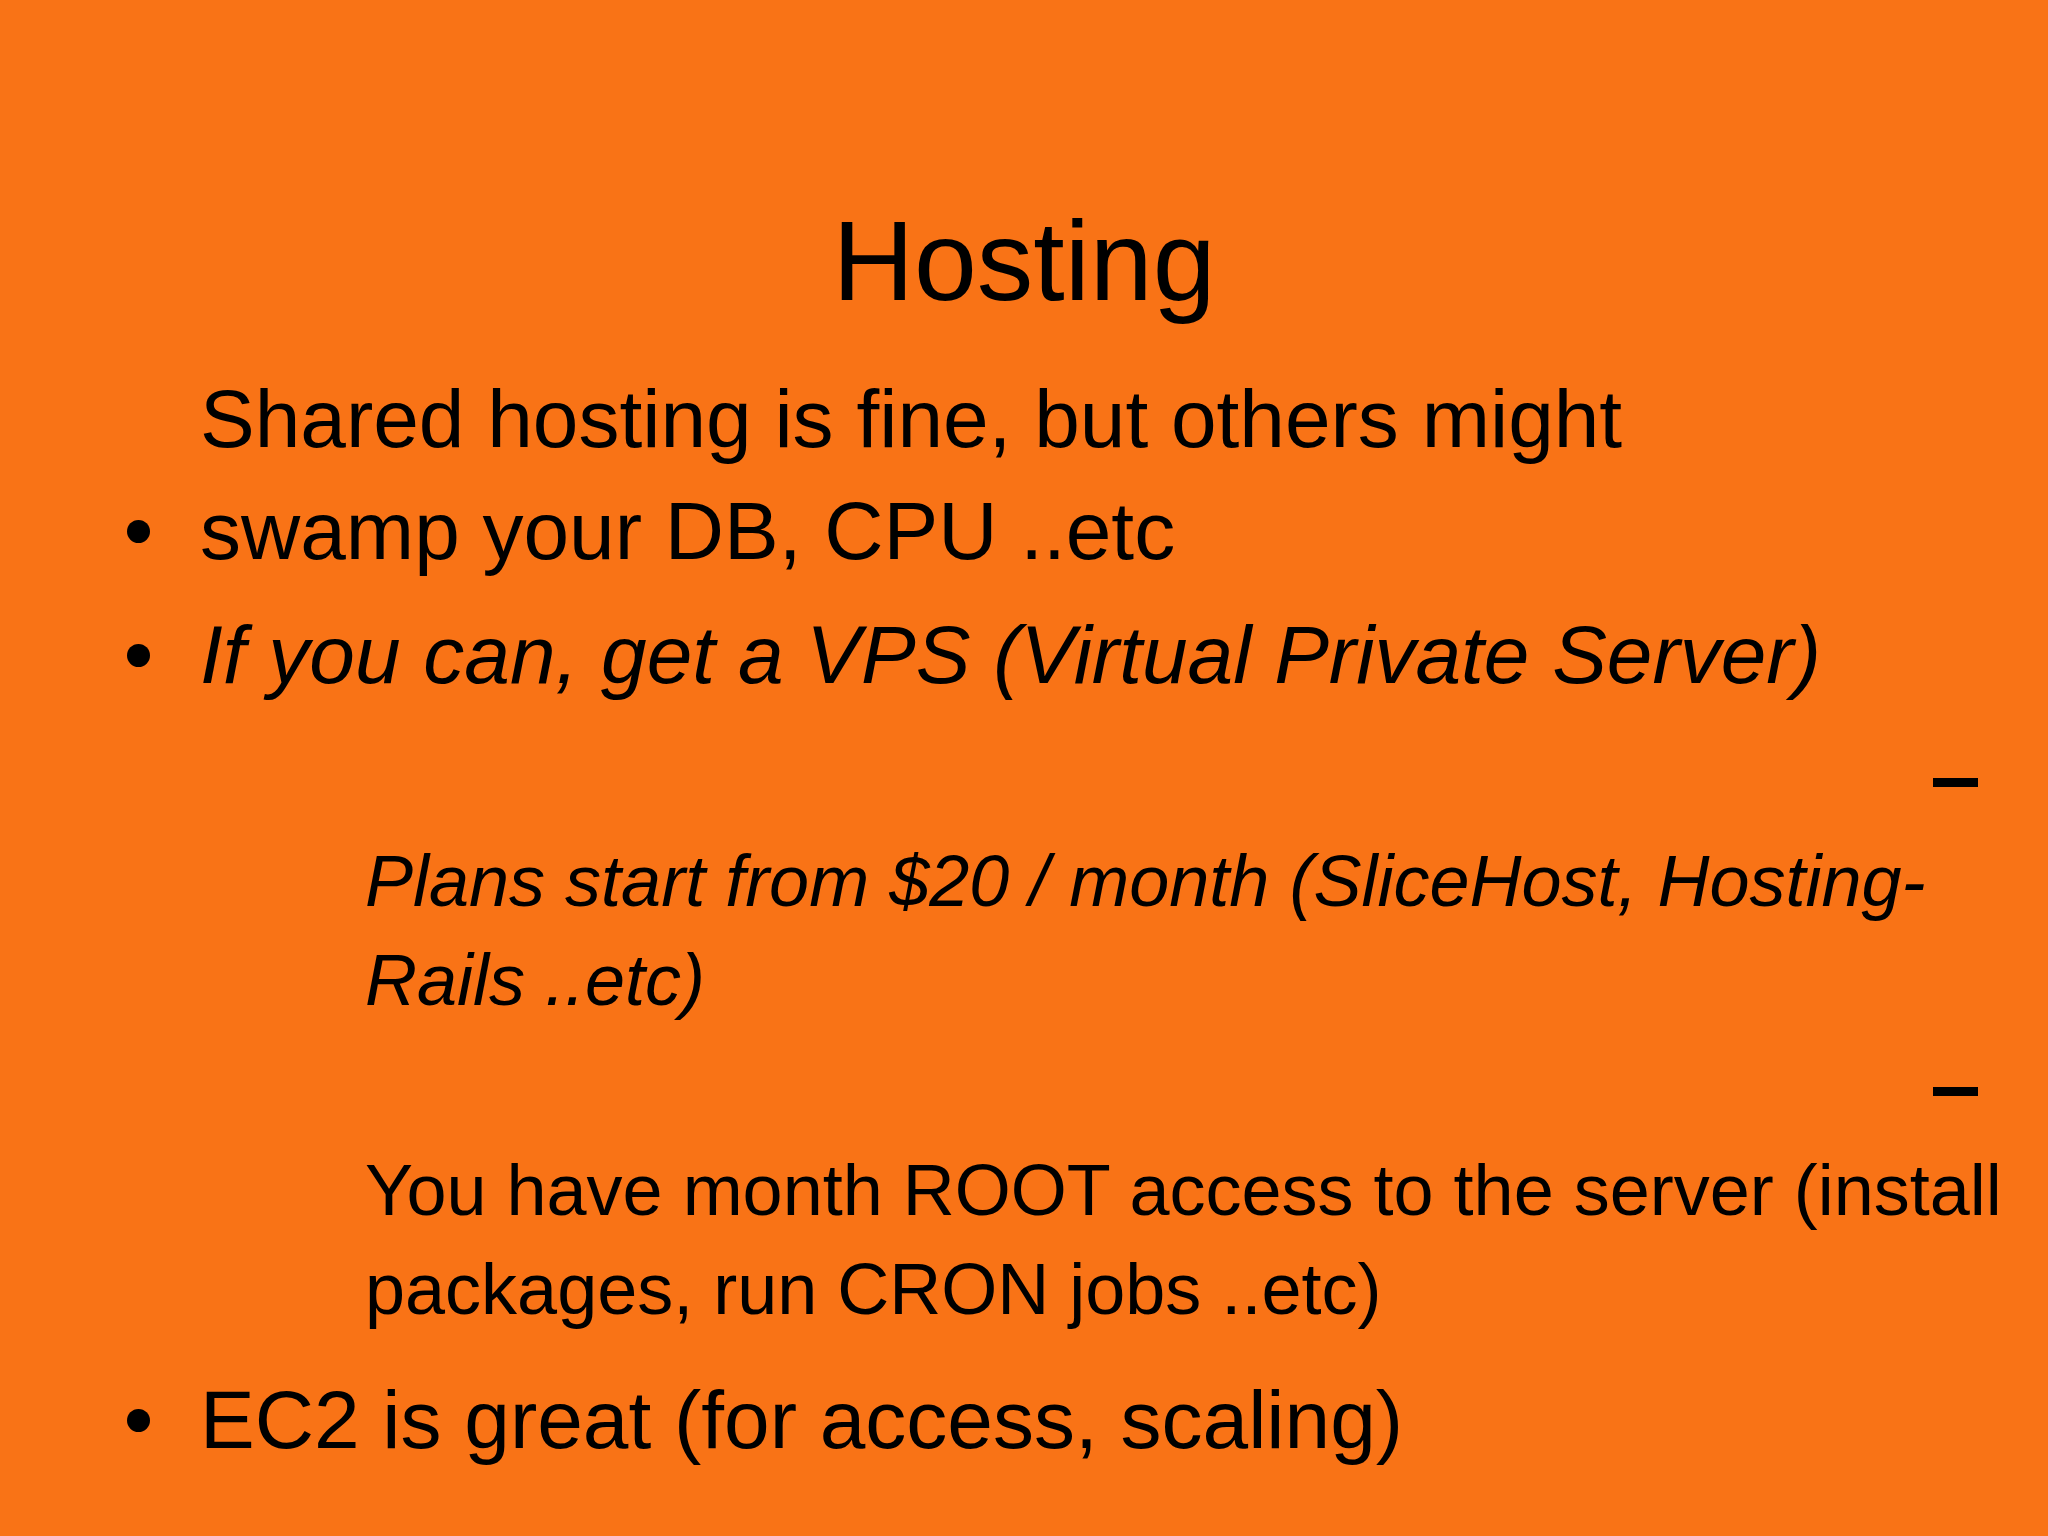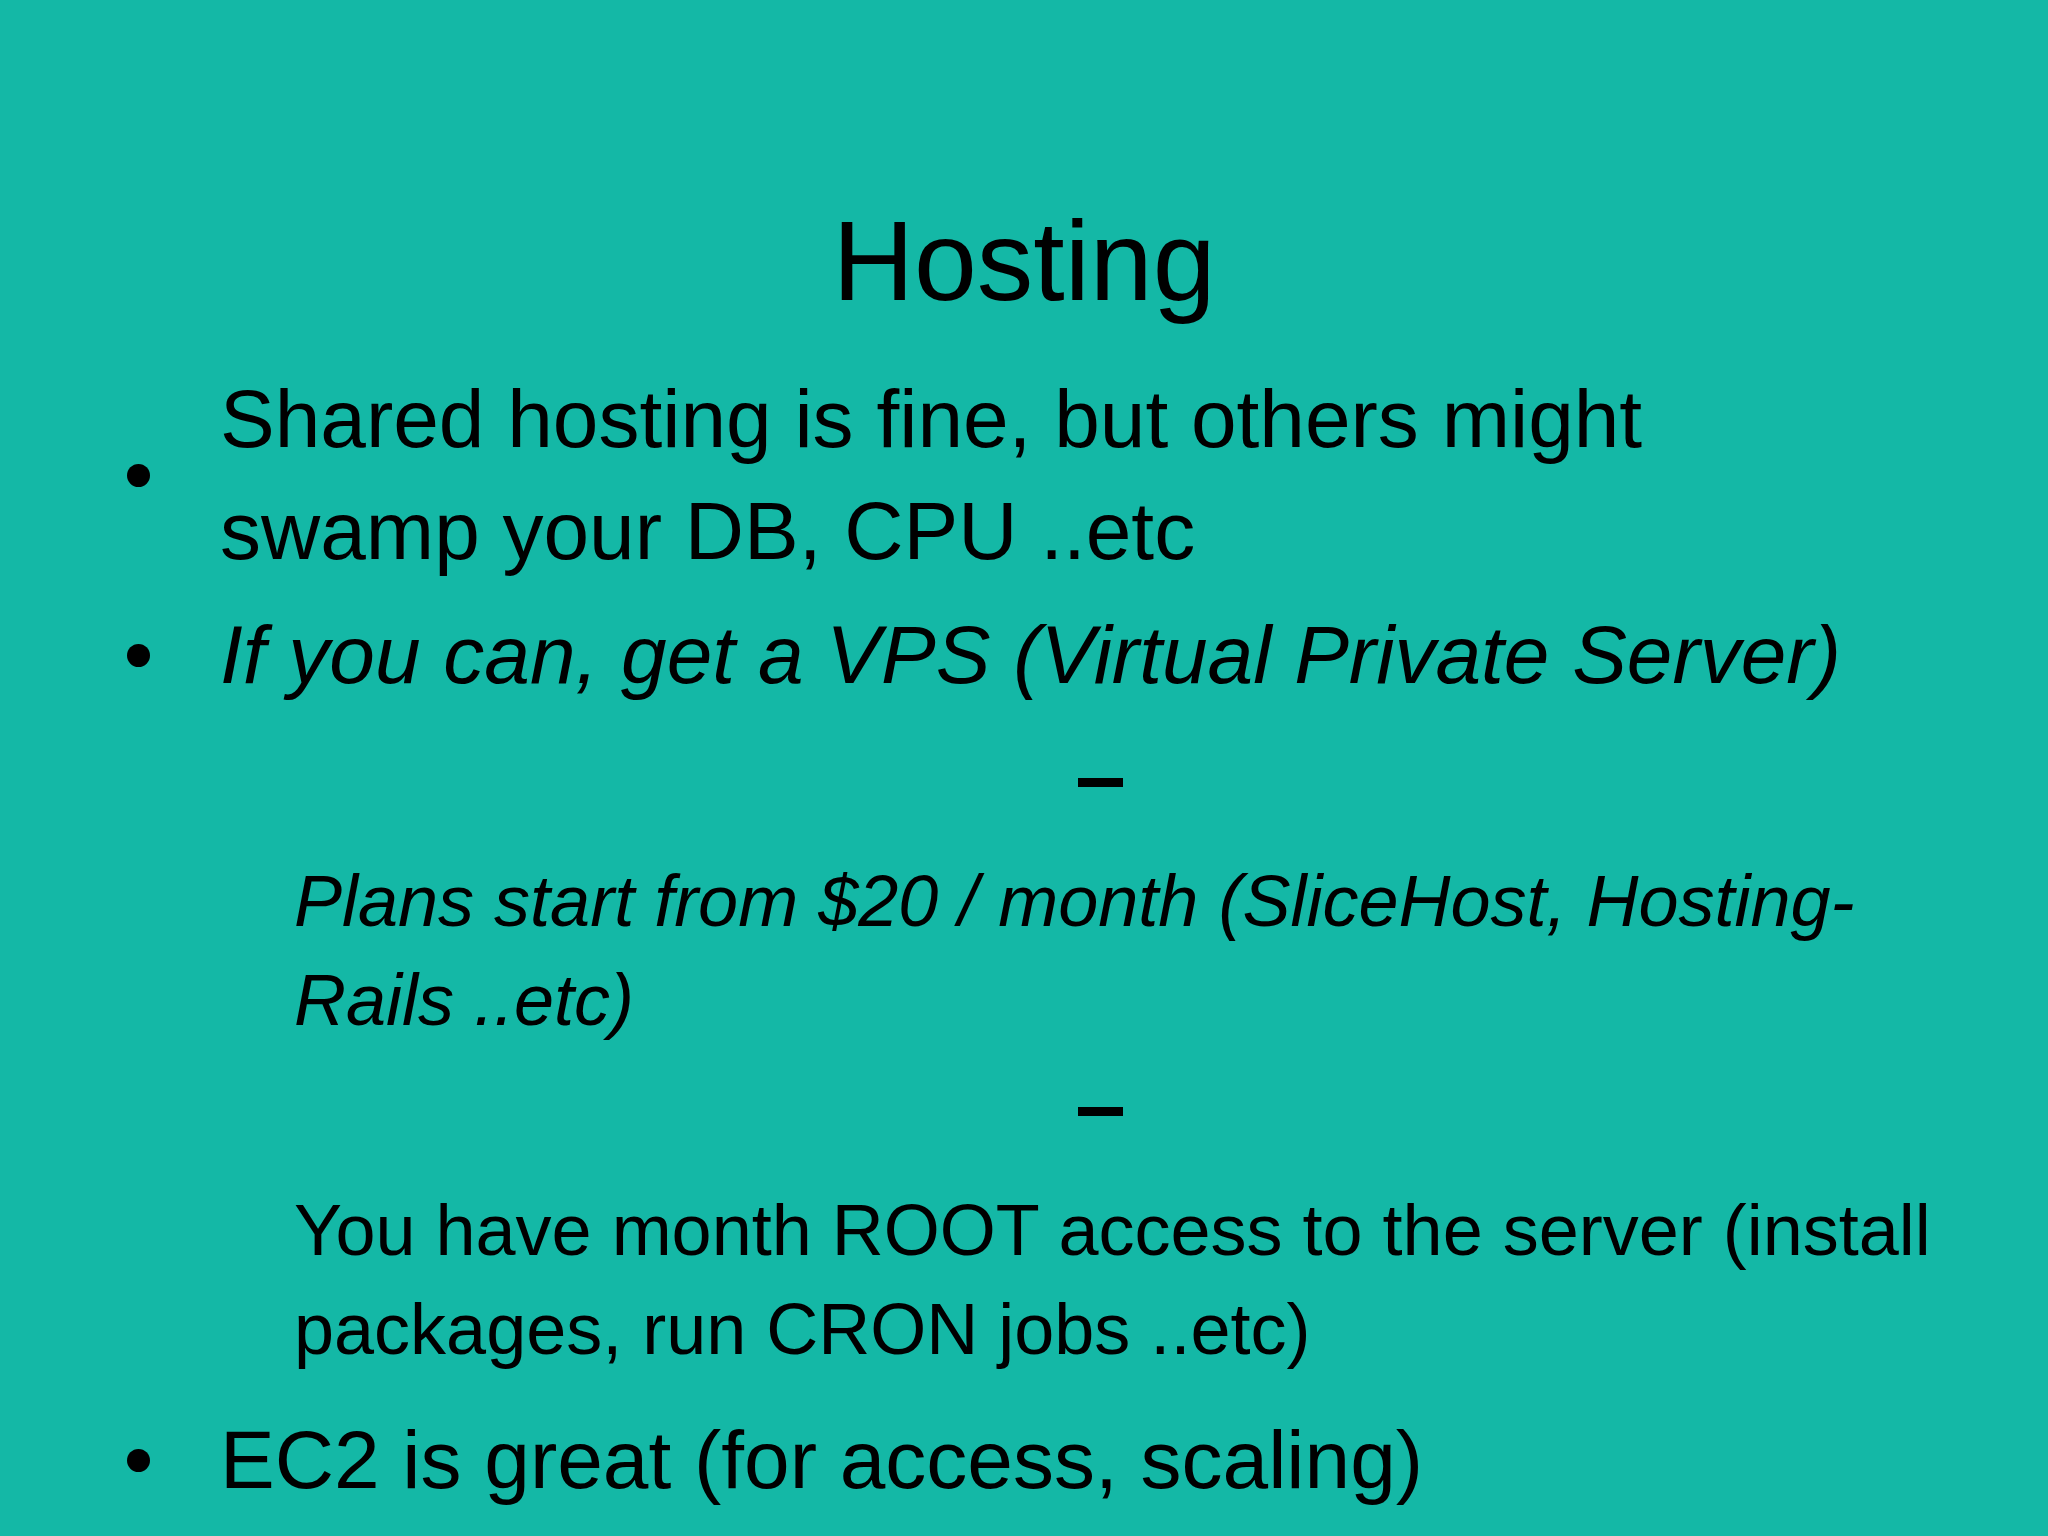--- a/index.html
+++ b/index.html
@@ -5,21 +5,21 @@
   html, body {
     margin: 0;
     padding: 0;
     width: 2048px;
     height: 1536px;
   }
   .slide {
     position: relative;
     width: 2048px;
     height: 1536px;
-    background: #14b8a6;
+    background: #f97316;
     color: #000000;
     font-family: "Liberation Sans", "DejaVu Sans", sans-serif;
     overflow: hidden;
   }
   .title {
     position: absolute;
     top: 118px;
     left: 0;
     width: 100%;
     text-align: center;
@@ -29,22 +29,21 @@
     letter-spacing: 0;
   }
   .content {
     position: absolute;
     left: 125px;
     top: 363px;
     width: 1880px;
   }
   .item {
     display: flex;
-    align-items: center;
-    gap: 20px;
+    align-items: flex-end;
   }
   .item.l1 + .item { margin-top: 12px; font-style: italic; }
   .content .item:nth-child(3) { margin-top: 22px; }
   .content .item:nth-child(4) { margin-top: 12px; }
   .content .item:nth-child(5) { margin-top: 25px; }
 
   .marker-box {
     flex: 0 0 auto;
     display: flex;
     align-items: center;

